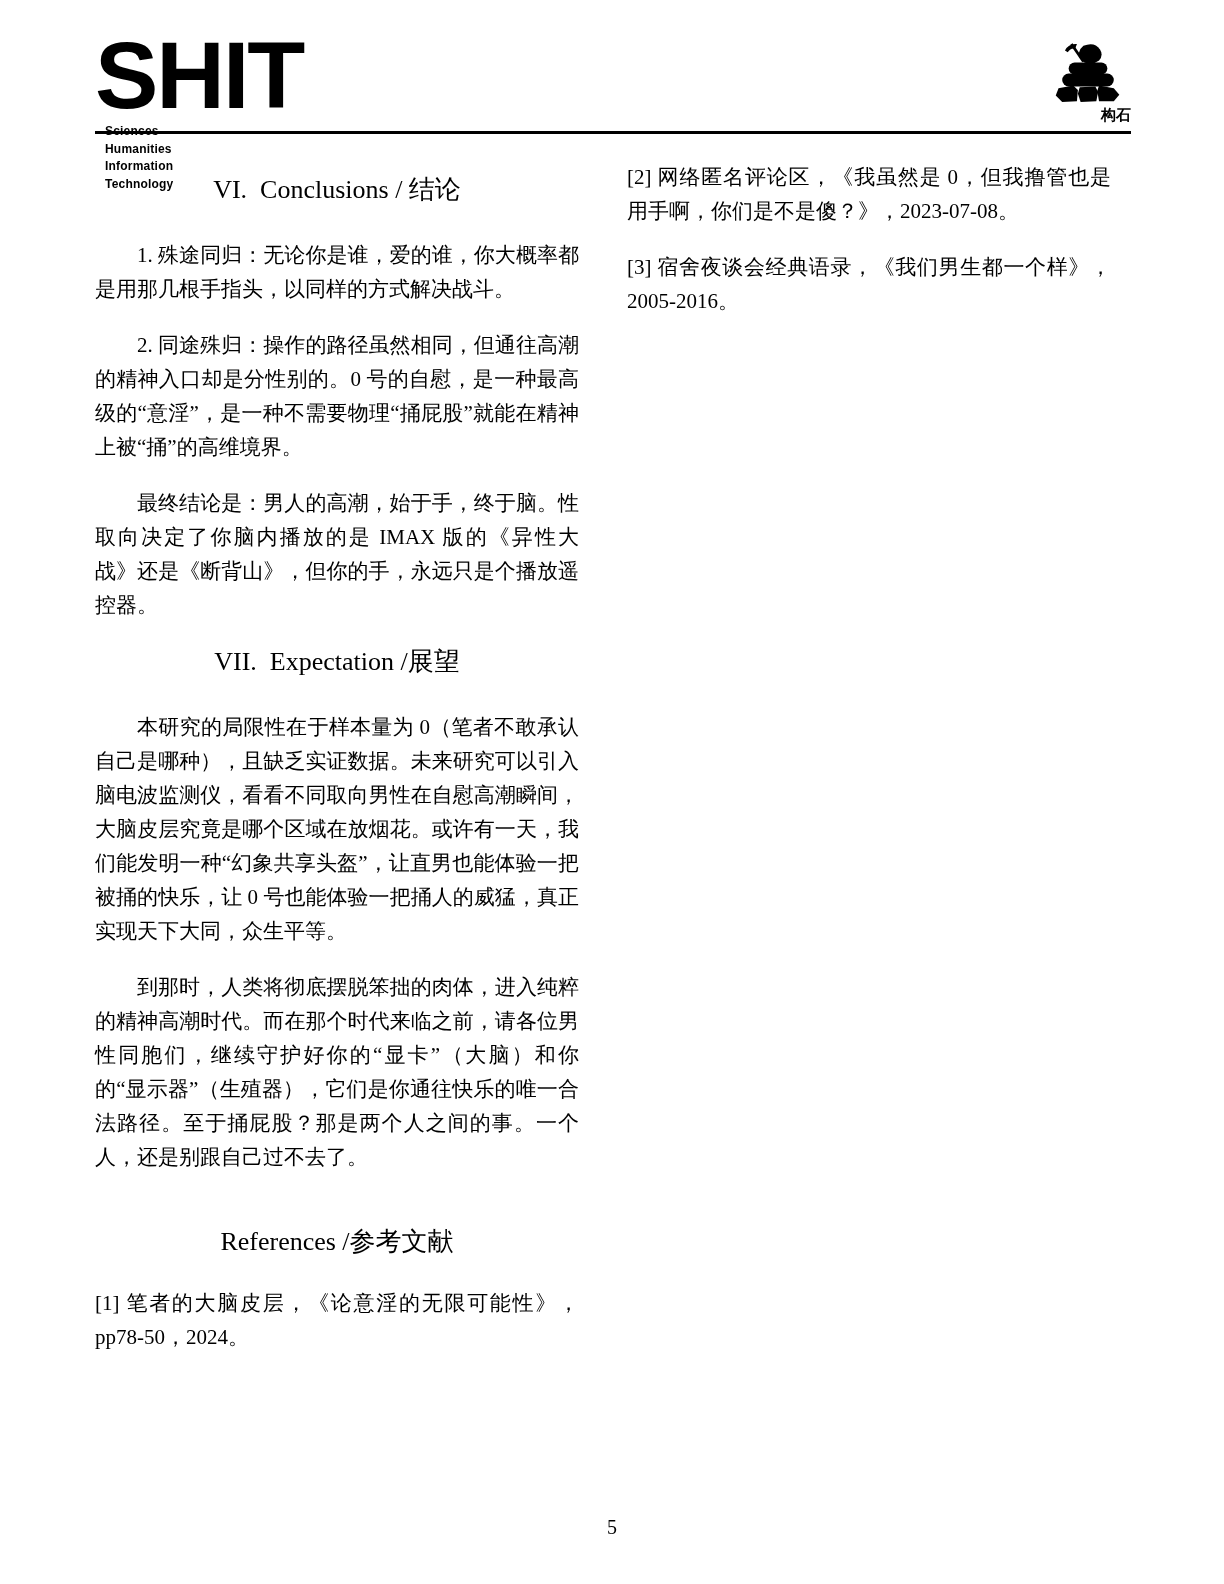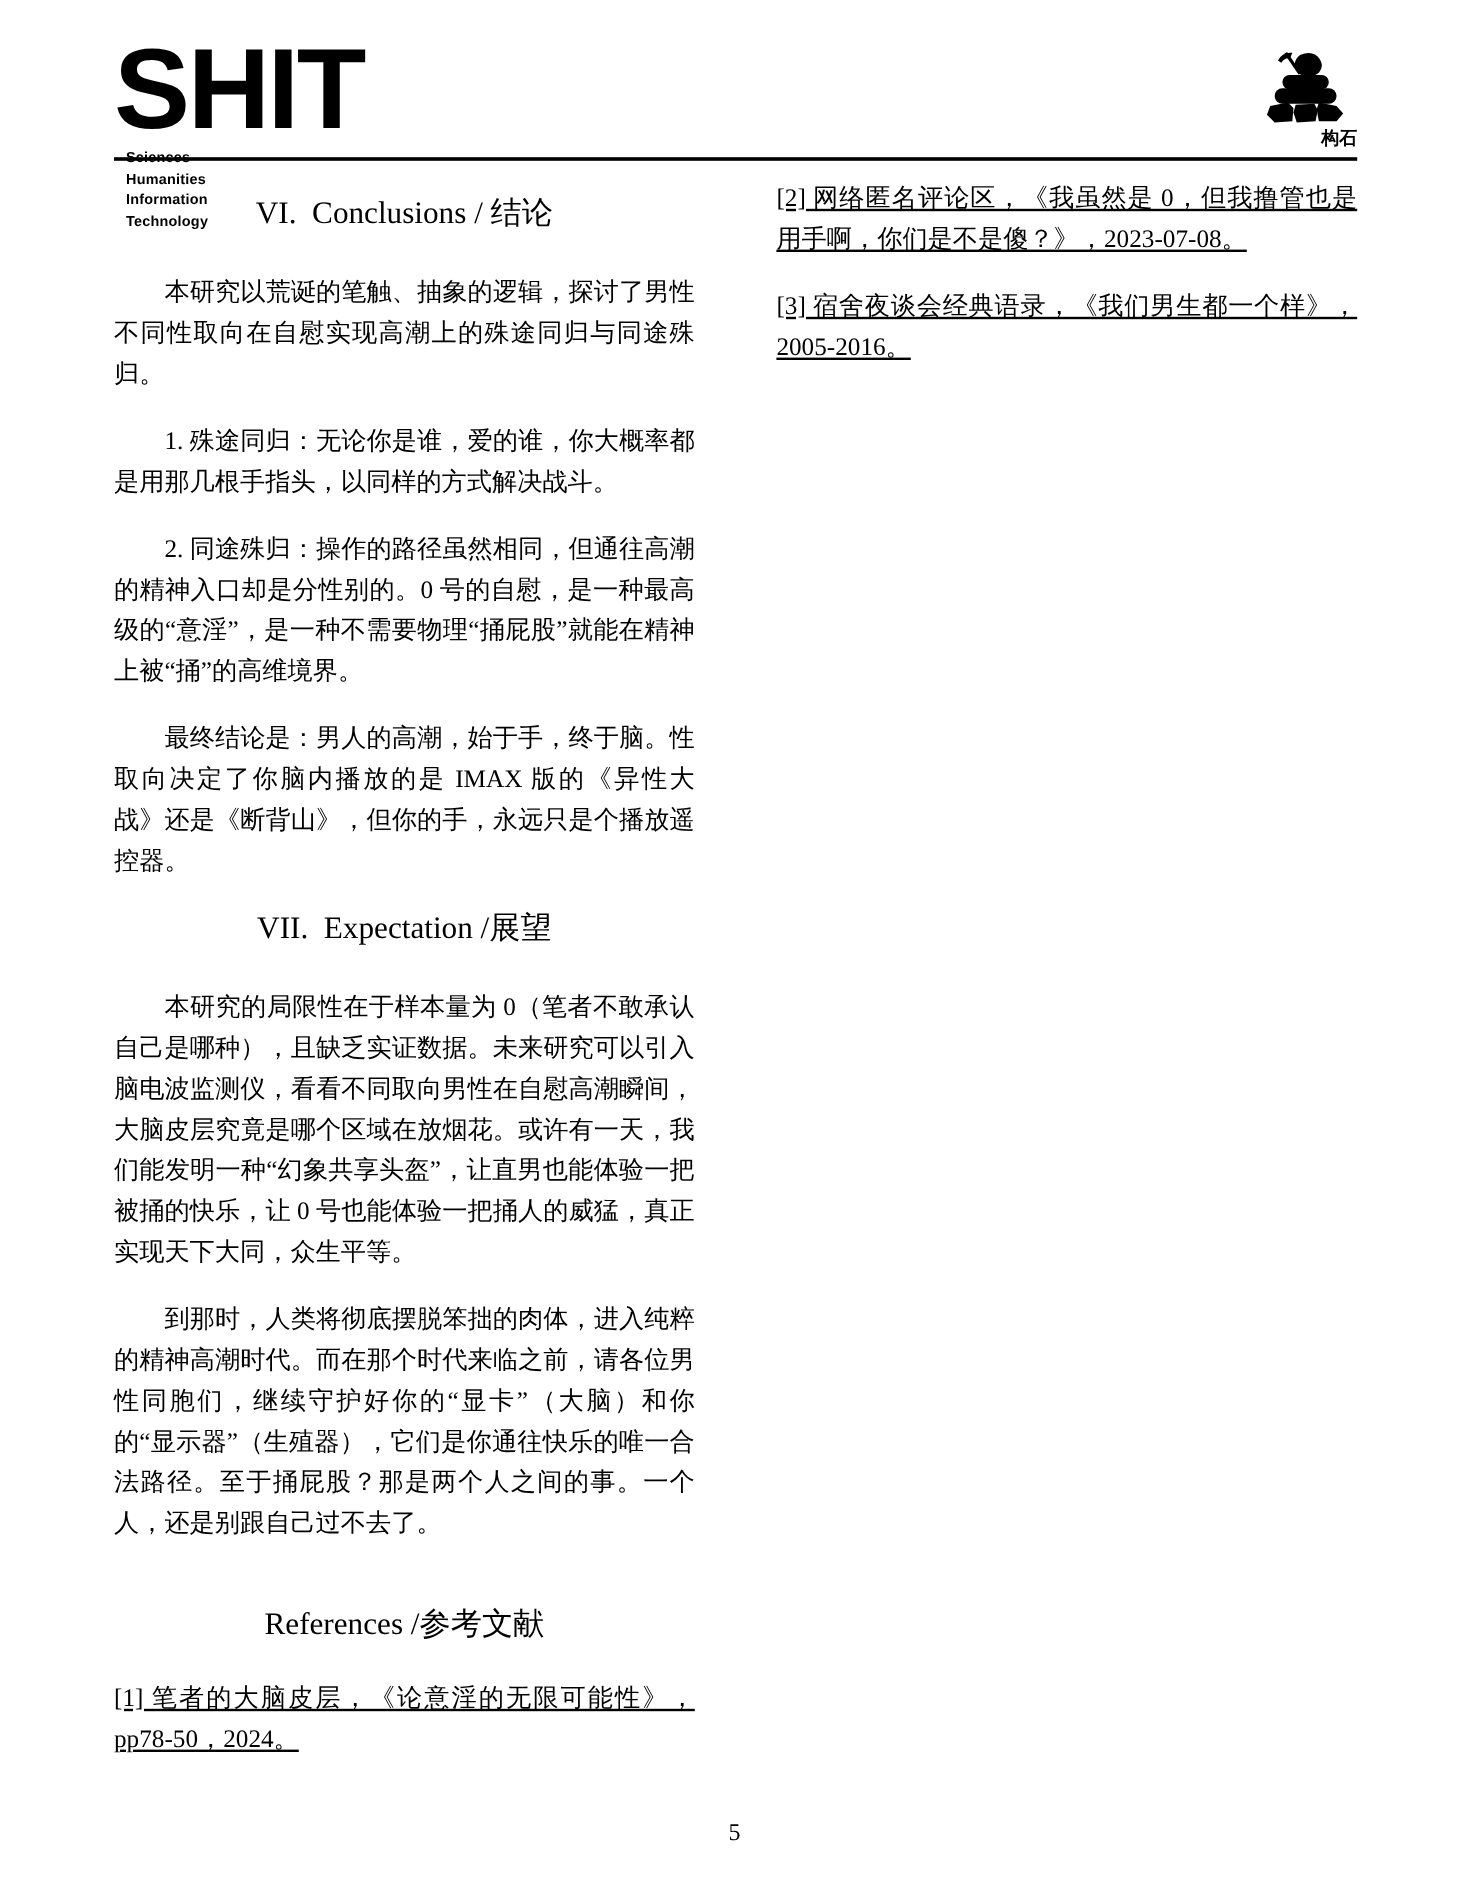--- a/index.html
+++ b/index.html
@@ -56,44 +56,44 @@
     top: 131px;
     left: 95px;
     width: 1036px;
     height: 3px;
     background: #000000;
   }
 
   
   .columns {
     position: absolute;
-    top: 148px;
+    top: 160px;
     left: 95px;
     width: 1036px;
     display: flex;
-    gap: 68px;
+    gap: 48px;
     font-size: 21px;
     line-height: 34px;
     text-align: justify;
   }
   .col { width: 484px; }
 
   .heading {
     font-size: 26px;
     font-weight: 400;
     line-height: 36px;
     text-align: center;
     white-space: pre-wrap;
   }
   .heading.h-first { margin: 12px 0 30px; }
   .heading.h-mid   { margin: 22px 0 30px; }
   .heading.h-refs  { margin: 50px 0 26px; }
 
   .para { margin: 0 0 22px; text-indent: 2em; }
-  .ref  { margin: 0 0 22px; text-indent: 0; text-decoration: underline; }
+  .ref  { margin: 0 0 22px; text-indent: 0; }
 
   
   .footer {
     position: absolute;
     top: 1510px;
     left: 0;
     width: 100%;
     text-align: center;
     font-size: 20px;
     line-height: 34px;
@@ -129,21 +129,20 @@
       <div class="org-label">构石</div>
     </div>
   </div>
 
   <div class="rule"></div>
 
   <div class="columns">
 
     <div class="col">
       <div class="heading h-first">VI.  Conclusions / 结论</div>
-      <p class="para">本研究以荒诞的笔触、抽象的逻辑，探讨了男性不同性取向在自慰实现高潮上的殊途同归与同途殊归。</p>
       <p class="para">1. 殊途同归：无论你是谁，爱的谁，你大概率都是用那几根手指头，以同样的方式解决战斗。</p>
       <p class="para">2. 同途殊归：操作的路径虽然相同，但通往高潮的精神入口却是分性别的。0 号的自慰，是一种最高级的“意淫”，是一种不需要物理“捅屁股”就能在精神上被“捅”的高维境界。</p>
       <p class="para">最终结论是：男人的高潮，始于手，终于脑。性取向决定了你脑内播放的是 IMAX 版的《异性大战》还是《断背山》，但你的手，永远只是个播放遥控器。</p>
 
       <div class="heading h-mid">VII.  Expectation /展望</div>
       <p class="para">本研究的局限性在于样本量为 0（笔者不敢承认自己是哪种），且缺乏实证数据。未来研究可以引入脑电波监测仪，看看不同取向男性在自慰高潮瞬间，大脑皮层究竟是哪个区域在放烟花。或许有一天，我们能发明一种“幻象共享头盔”，让直男也能体验一把被捅的快乐，让 0 号也能体验一把捅人的威猛，真正实现天下大同，众生平等。</p>
       <p class="para">到那时，人类将彻底摆脱笨拙的肉体，进入纯粹的精神高潮时代。而在那个时代来临之前，请各位男性同胞们，继续守护好你的“显卡”（大脑）和你的“显示器”（生殖器），它们是你通往快乐的唯一合法路径。至于捅屁股？那是两个人之间的事。一个人，还是别跟自己过不去了。</p>
 
       <div class="heading h-refs">References /参考文献</div>
       <p class="ref">[1] 笔者的大脑皮层，《论意淫的无限可能性》，pp78-50，2024。</p>

